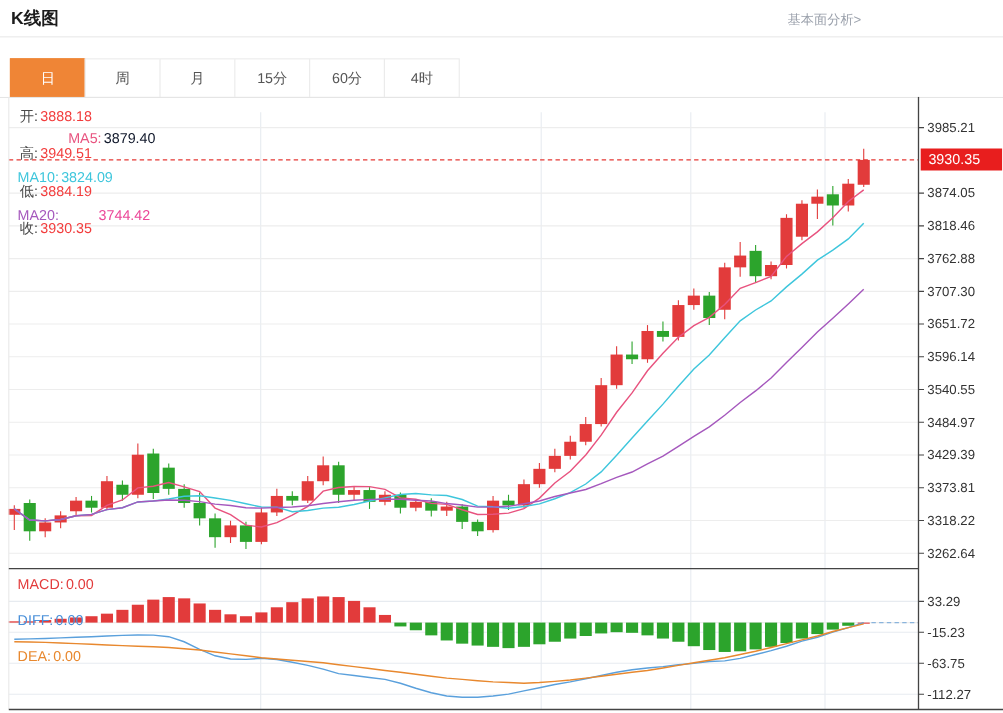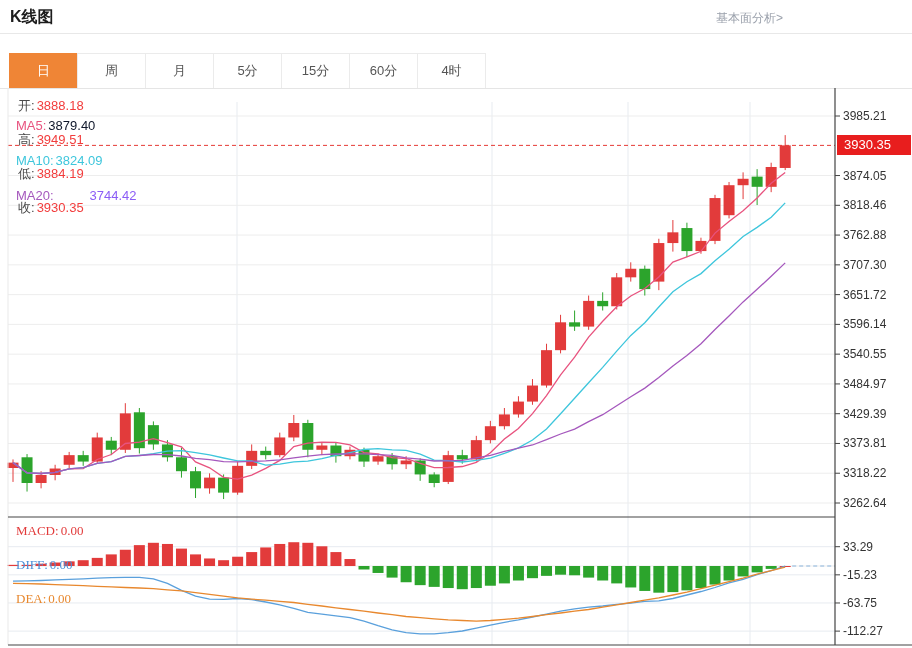--- a/index.html
+++ b/index.html
@@ -10,39 +10,38 @@
   .fund-link { position:absolute; right:6px; top:10px; font-size:12px; color:#9aa0ab; cursor:pointer;margin-left:24px; }
   .hdr-divider { position:absolute; left:0; top:33px; width:912px; height:1px; background:#e8e8e8; }
   .tabbar { position:absolute; left:10px; top:53px; display:flex; }
   .tab { width:69px; height:36px; line-height:34px; text-align:center; font-size:13px;
     color:#555; background:#fff; border:1px solid #ebebeb; margin-left:-1px; cursor:pointer; }
   .tab.active { background:#ef8536; border-color:#ef8536; color:#fff; }
   .chart-svg { position:absolute; left:0; top:88px; }
   .info-row { position:absolute; display:flex; font-size:13px; white-space:nowrap;flex-direction:column; }
   .ohlc-row { left:18px; top:97px; gap:16px; }
   .ma-row { left:16px; top:118px; gap:20px; }
-  .macd-row { left:16px; top:523px; gap:18px;font-family:Liberation Serif, serif; }
+  .macd-row { left:16px; top:523px; gap:18px; }
   .info-row .lb { color:#4a4a4a; }
   .info-row .val { margin-left:2px; }
   .price-tag { position:absolute; left:837px; width:74px; height:20px; background:#e81e1e;
     color:#fff; font-size:13px; line-height:20px; padding-left:7px; }
 </style>
 </head>
 <body>
 
 <div class="page">
   <div class="title">K线图</div>
   <div class="fund-link">基本面分析&gt;</div>
   <div class="hdr-divider"></div>
 
   <div class="tabbar" id="tabbar">
       <div class="tab active">日</div>
       <div class="tab">周</div>
       <div class="tab">月</div>
-      <div class="tab">5分</div>
       <div class="tab">15分</div>
       <div class="tab">60分</div>
       <div class="tab">4时</div>
     </div>
 
   <svg class="chart-svg" id="chart-svg" width="912" height="560">
       <line x1="237" y1="14" x2="237" y2="557" stroke="#e7ebf0" stroke-width="1"></line>
       <line x1="492" y1="14" x2="492" y2="557" stroke="#e7ebf0" stroke-width="1"></line>
       <line x1="628" y1="14" x2="628" y2="557" stroke="#e7ebf0" stroke-width="1"></line>
       <line x1="750" y1="14" x2="750" y2="557" stroke="#e7ebf0" stroke-width="1"></line>
@@ -280,23 +279,23 @@
       <text x="843" y="547.1166" font-size="12" fill="#333333">-112.27</text>
     </svg>
 
   <div class="info-row ohlc-row" id="ohlc-row">
       <span><span class="lb">开:</span><span class="val" style="color: rgb(242, 60, 60);">3888.18</span></span>
       <span><span class="lb">高:</span><span class="val" style="color: rgb(242, 60, 60);">3949.51</span></span>
       <span><span class="lb">低:</span><span class="val" style="color: rgb(242, 60, 60);">3884.19</span></span>
       <span><span class="lb">收:</span><span class="val" style="color: rgb(242, 60, 60);">3930.35</span></span>
     </div>
   <div class="info-row ma-row" id="ma-row">
-      <span><span class="lb" style="color: rgb(232, 83, 127);">MA5:</span><span class="val" style="color: #0f172a;">3879.40</span></span>
+      <span><span class="lb" style="color: rgb(232, 83, 127); margin-left: 46px;">MA5:</span><span class="val" style="color: #0f172a;">3879.40</span></span>
       <span><span class="lb" style="color: rgb(62, 198, 220); margin-top: 24px;">MA10:</span><span class="val" style="color: rgb(62, 198, 220);">3824.09</span></span>
-      <span><span class="lb" style="color: rgb(165, 88, 189);">MA20:</span><span class="val" style="color: #8b5cf6; margin-left: 36px;">3744.42</span></span>
+      <span><span class="lb" style="color: rgb(165, 88, 189);">MA20:</span><span class="val" style="color: #ec4899; margin-left: 36px;">3744.42</span></span>
     </div>
   <div class="info-row macd-row" id="macd-row">
       <span><span class="lb" style="color: rgb(226, 59, 59);">MACD:</span><span class="val" style="color: rgb(226, 59, 59);">0.00</span></span>
       <span><span class="lb" style="color: rgb(74, 144, 217); text-align: center;">DIFF:</span><span class="val" style="color: rgb(74, 144, 217);">0.00</span></span>
       <span><span class="lb" style="color: rgb(232, 136, 46);">DEA:</span><span class="val" style="color: rgb(232, 136, 46);">0.00</span></span>
     </div>
 
   <div class="price-tag" id="price-tag" style="top: 135.382px;">3930.35</div>
 </div>
 

